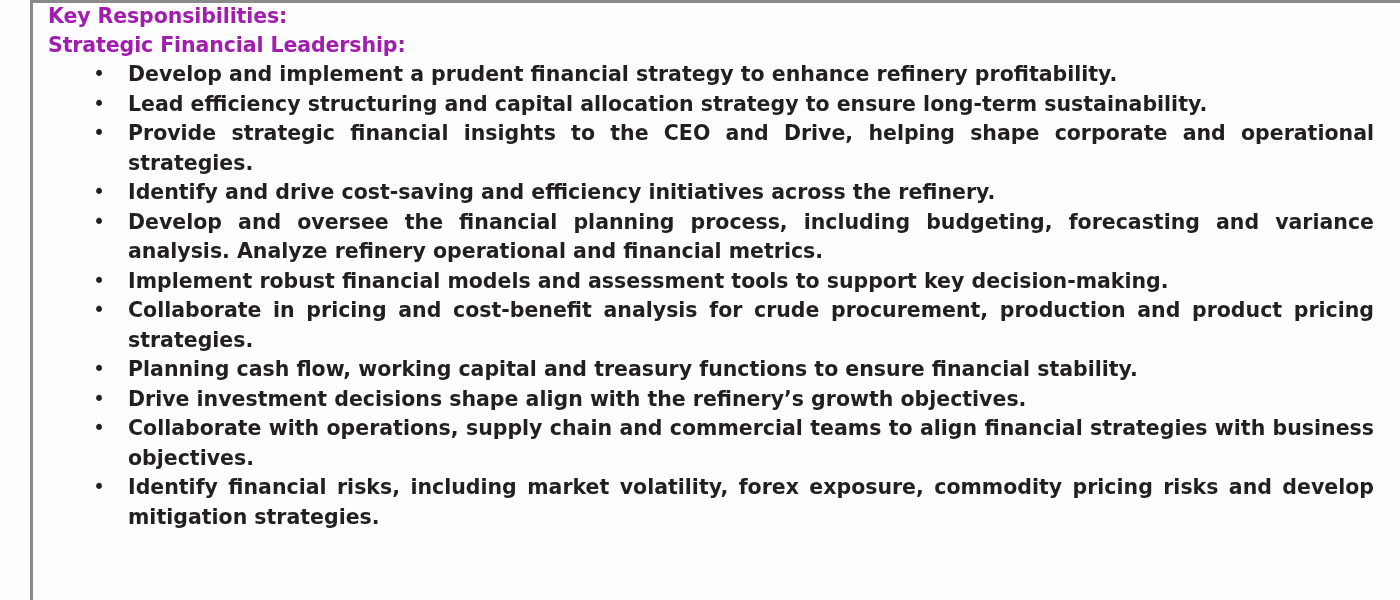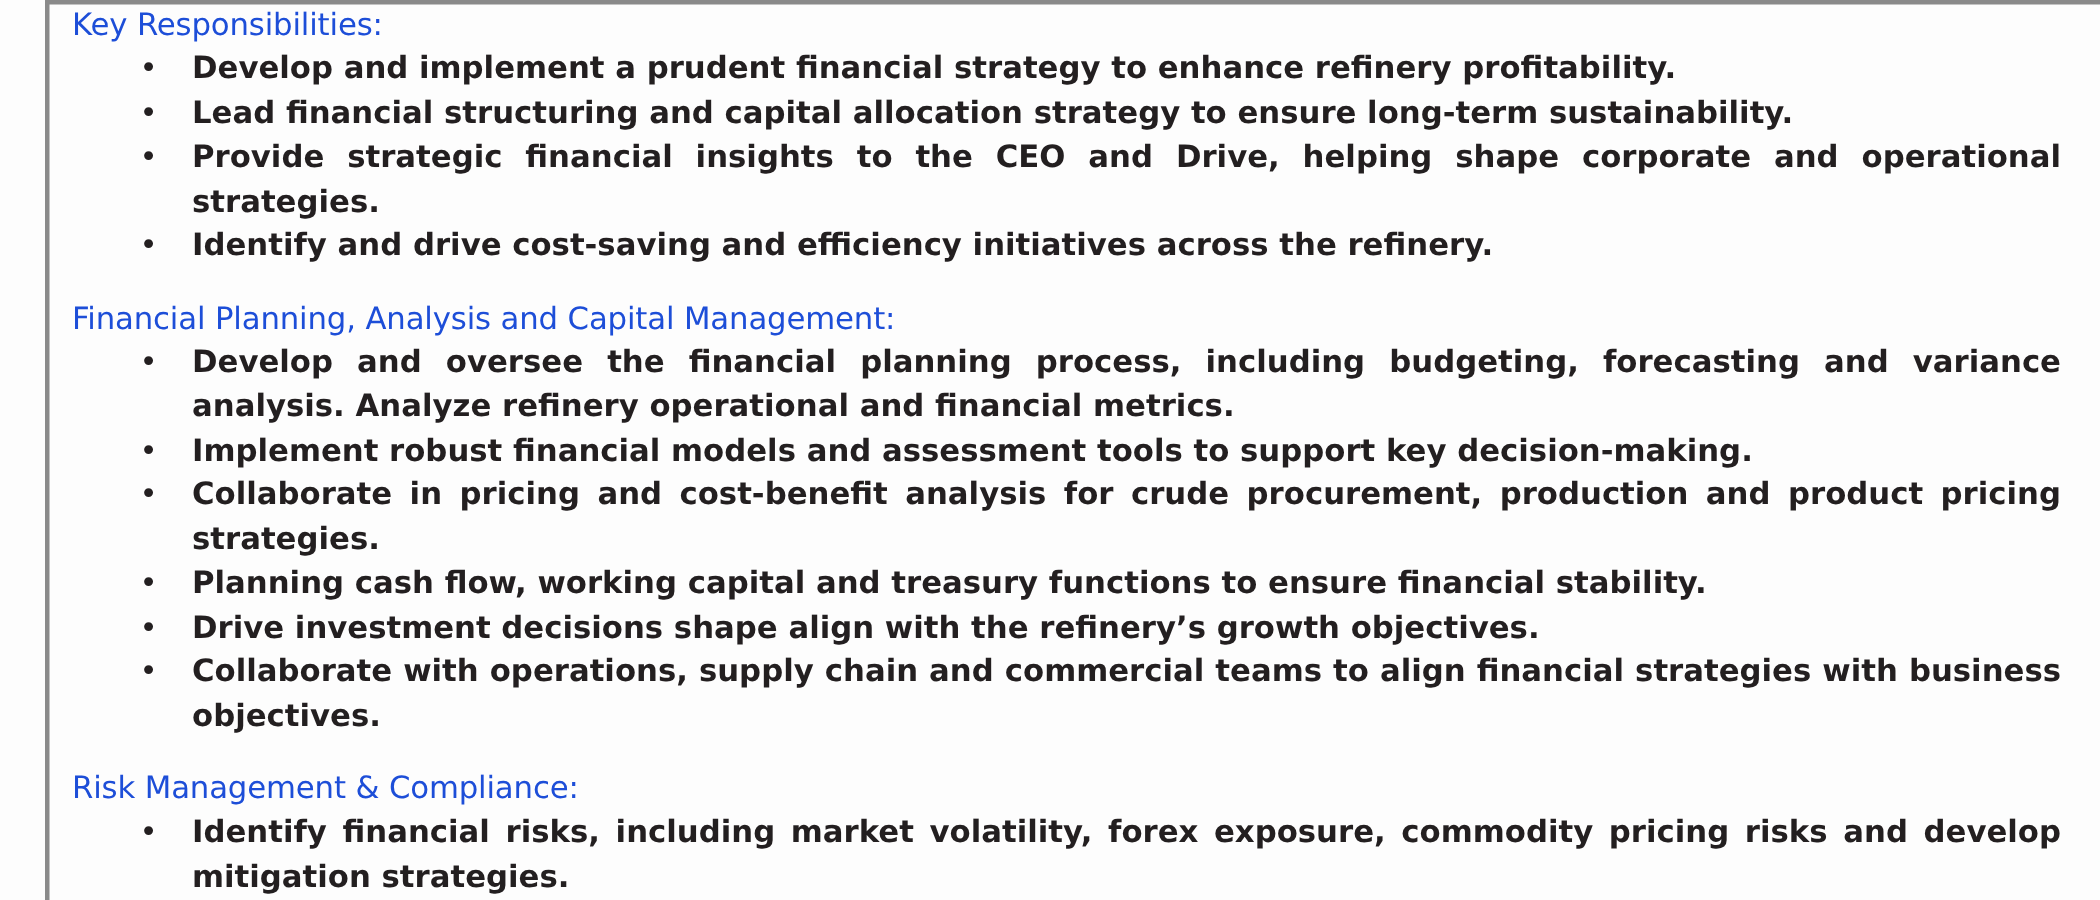--- a/index.html
+++ b/index.html
@@ -40,25 +40,25 @@
     background: #8a8a8a;
   }
   .content {
     position: absolute;
     top: 2px;
     left: 48px;
     right: 26px;
     bottom: 0;
   }
   .section-heading {
-    font-weight: normal;
+    font-weight: bold;
     font-size: 20.5px;
     line-height: 29px;
     letter-spacing: -0.1px;
-    color: #1d4ed8;
+    color: #a21caf;
     margin: 0;
     white-space: nowrap;
   }
   .heading-gap {
     margin-top: 19px;
   }
   ul.bullets {
     list-style: none;
     margin: 0;
     padding: 0;
@@ -93,40 +93,40 @@
 <body>
 
 <div class="page">
   <div class="top-rule"></div>
   <div class="left-rule"></div>
 
   <div class="content">
 
     <div class="section-heading">Key Responsibilities:</div>
 
+    <div class="section-heading">Strategic Financial Leadership:</div>
     <ul class="bullets">
       <li class="justify">
         <span class="bullet-dot">•</span>
         <span class="li-text">Develop and implement a prudent financial strategy to enhance refinery profitability.</span>
       </li>
       <li class="justify">
         <span class="bullet-dot">•</span>
-        <span class="li-text">Lead financial structuring and capital allocation strategy to ensure long-term sustainability.</span>
+        <span class="li-text">Lead efficiency structuring and capital allocation strategy to ensure long-term sustainability.</span>
       </li>
       <li class="justify">
         <span class="bullet-dot">•</span>
         <span class="li-text">Provide strategic financial insights to the CEO and Drive, helping shape corporate and operational strategies.</span>
       </li>
       <li class="justify">
         <span class="bullet-dot">•</span>
         <span class="li-text">Identify and drive cost-saving and efficiency initiatives across the refinery.</span>
       </li>
     </ul>
 
-    <div class="section-heading heading-gap">Financial Planning, Analysis and Capital Management:</div>
     <ul class="bullets">
       <li class="justify">
         <span class="bullet-dot">•</span>
         <span class="li-text">Develop and oversee the financial planning process, including budgeting, forecasting and variance analysis. Analyze refinery operational and financial metrics.</span>
       </li>
       <li class="justify">
         <span class="bullet-dot">•</span>
         <span class="li-text">Implement robust financial models and assessment tools to support key decision-making.</span>
       </li>
       <li class="justify">
@@ -140,21 +140,20 @@
       <li class="justify">
         <span class="bullet-dot">•</span>
         <span class="li-text">Drive investment decisions shape align with the refinery’s growth objectives.</span>
       </li>
       <li class="justify">
         <span class="bullet-dot">•</span>
         <span class="li-text">Collaborate with operations, supply chain and commercial teams to align financial strategies with business objectives.</span>
       </li>
     </ul>
 
-    <div class="section-heading heading-gap">Risk Management &amp; Compliance:</div>
     <ul class="bullets">
       <li class="justify">
         <span class="bullet-dot">•</span>
         <span class="li-text">Identify financial risks, including market volatility, forex exposure, commodity pricing risks and develop mitigation strategies.</span>
       </li>
     </ul>
 
   </div>
 </div>
 

